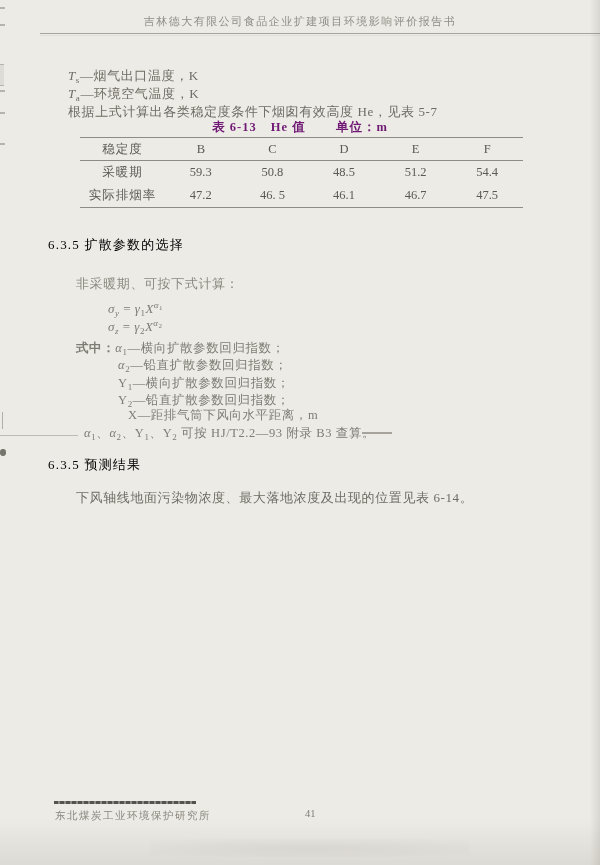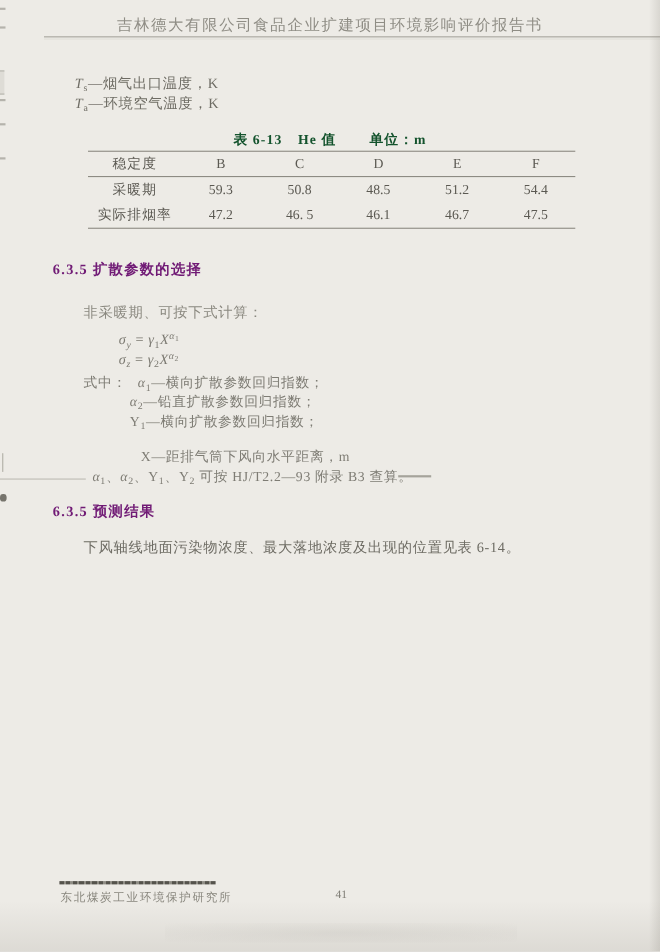--- a/index.html
+++ b/index.html
@@ -10,42 +10,42 @@
     color:#5f5d56;
   }
   .vignette-right{position:absolute;top:0;right:0;width:10px;height:100%;
     background:linear-gradient(to right,rgba(255,255,255,0),rgba(110,106,96,0.16));}
   .vignette-bottom{position:absolute;bottom:0;left:0;width:100%;height:46px;
     background:linear-gradient(to bottom,rgba(255,255,255,0),rgba(120,115,104,0.14));}
   .crease-bottom{position:absolute;left:150px;bottom:8px;width:320px;height:18px;
     background:radial-gradient(ellipse at center,rgba(90,86,78,0.07),rgba(0,0,0,0));}
   .abs{position:absolute;}
   .hdr-title{top:14px;left:0;width:100%;text-align:center;
-    font-size:14px;letter-spacing:1.5px;color:#8f8d85;}
+    font-size:11px;letter-spacing:1.5px;color:#8f8d85;}
   .hdr-rule{top:33px;left:40px;width:560px;height:1px;background:#a6a49c;
     box-shadow:0 2px 0 rgba(120,116,106,0.10);}
   .body-line{font-size:13px;line-height:17px;color:#6e6c64;letter-spacing:0.6px;}
   .sym{font-style:italic;}
   sub{font-size:9px;vertical-align:-3px;line-height:0;}
   sup{font-size:9px;vertical-align:5px;line-height:0;}
   .expsub{font-size:7px;vertical-align:-2px;line-height:0;}
   .caption{top:119px;left:0;width:100%;text-align:center;font-weight:bold;
-    font-size:12.5px;color:#14532d;letter-spacing:1px;}
+    font-size:12.5px;color:#701a75;letter-spacing:1px;}
   .caption .gap1{margin-left:10px;} .caption .gap2{margin-left:26px;}
   .tbl{top:137px;left:80px;width:443px;border-top:1px solid #8d8b83;
     border-bottom:1px solid #8d8b83;font-size:12.5px;color:#5b5952;}
   .tbl-row{display:flex;height:23px;line-height:23px;text-align:center;}
   .tbl-head{border-bottom:1px solid #8d8b83;height:22px;line-height:22px;}
   .c0{width:85px;letter-spacing:1px;}
   .c{flex:1;}
-  .sec-heading{font-weight:bold;font-size:13px;color:#701a75;letter-spacing:1.2px;}
+  .sec-heading{font-weight:normal;font-size:13px;color:#000000;letter-spacing:1.2px;}
   .faded{color:#8a887f;}
   .formula{font-size:13px;color:#7c7a72;letter-spacing:0.5px;}
   .where-line{font-size:12.5px;color:#7e7c74;letter-spacing:0.6px;line-height:17px;}
-  .where-label{margin-right:10px;}
+  .where-label{font-weight:bold;}
   .ftr-rule{top:801px;left:54px;width:142px;height:3px;
     background:repeating-linear-gradient(90deg,#55534c 0 4px,#8f8d85 4px 6px);}
   .ftr-org{top:809px;left:55px;font-size:10.5px;color:#88867d;letter-spacing:1.5px;}
   .page-num{top:808px;left:305px;font-size:10.5px;color:#7e7c74;}
   .edge-dash{left:0;width:5px;height:2px;background:#b5b3ac;}
   .edge-box{left:0;width:4px;background:#dedcd6;border-top:1px solid #b5b3ac;border-bottom:1px solid #b5b3ac;}
   .crease-left{left:0;top:435px;width:78px;height:1px;background:#bdbbb4;}
   .crease-dash{left:362px;top:432px;width:30px;height:2px;background:#a5a39b;}
   .vtick{left:2px;top:412px;width:1px;height:17px;background:#b0aea6;}
   .ink-dot{left:0;top:449px;width:6px;height:7px;background:#76746c;border-radius:45%;}
@@ -68,20 +68,21 @@
 
   <div class="abs hdr-title">吉林德大有限公司食品企业扩建项目环境影响评价报告书</div>
   <div class="abs hdr-rule"></div>
 
   <div class="abs body-line" style="top:67px;left:68px">
     <span class="sym">T</span><sub>s</sub><span>—烟气出口温度，K</span>
   </div>
   <div class="abs body-line" style="top:85px;left:68px">
     <span class="sym">T</span><sub>a</sub><span>—环境空气温度，K</span>
   </div>
+  <div class="abs body-line" style="top:103px;left:68px">根据上式计算出各类稳定度条件下烟囱有效高度 He，见表 5-7</div>
 
   <div class="abs caption">
     <span>表 6-13</span>
     <span class="gap1">He 值</span>
     <span class="gap2">单位：m</span>
   </div>
 
   <div class="abs tbl">
     <div class="tbl-row tbl-head">
       <div class="c0">稳定度</div>
@@ -121,20 +122,23 @@
 
   <div class="abs where-line" style="top:340px;left:76px">
     <span class="where-label">式中：</span><span class="sym">α</span><sub>1</sub><span>—横向扩散参数回归指数；</span>
   </div>
   <div class="abs where-line" style="top:357px;left:118px">
     <span class="sym">α</span><sub>2</sub><span>—铅直扩散参数回归指数；</span>
   </div>
   <div class="abs where-line" style="top:375px;left:118px">
     <span>Y</span><sub>1</sub><span>—横向扩散参数回归指数；</span>
   </div>
+  <div class="abs where-line" style="top:392px;left:118px">
+    <span>Y</span><sub>2</sub><span>—铅直扩散参数回归指数；</span>
+  </div>
   <div class="abs where-line" style="top:407px;left:128px">
     <span>X</span><span>—距排气筒下风向水平距离，m</span>
   </div>
   <div class="abs where-line" style="top:425px;left:84px">
     <span class="sym">α</span><sub>1</sub><span>、</span><span class="sym">α</span><sub>2</sub><span>、</span><span>Y</span><sub>1</sub><span>、</span><span>Y</span><sub>2</sub><span> 可按 HJ/T2.2—93 附录 B3 查算。</span>
   </div>
 
   <div class="abs sec-heading" style="top:456px;left:48px">6.3.5 预测结果</div>
   <div class="abs body-line" style="top:489px;left:76px">下风轴线地面污染物浓度、最大落地浓度及出现的位置见表 6-14。</div>
 

